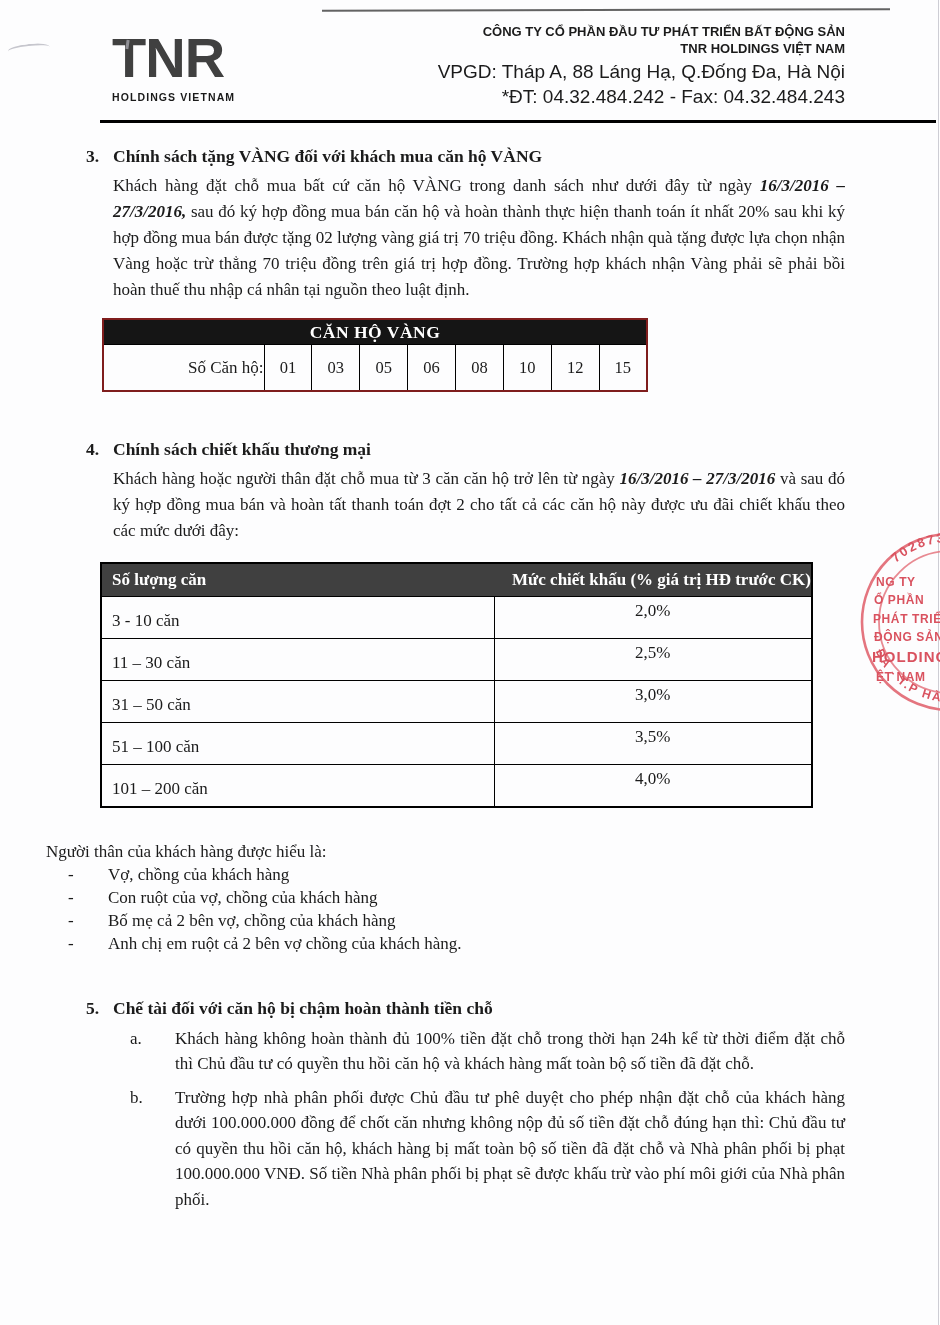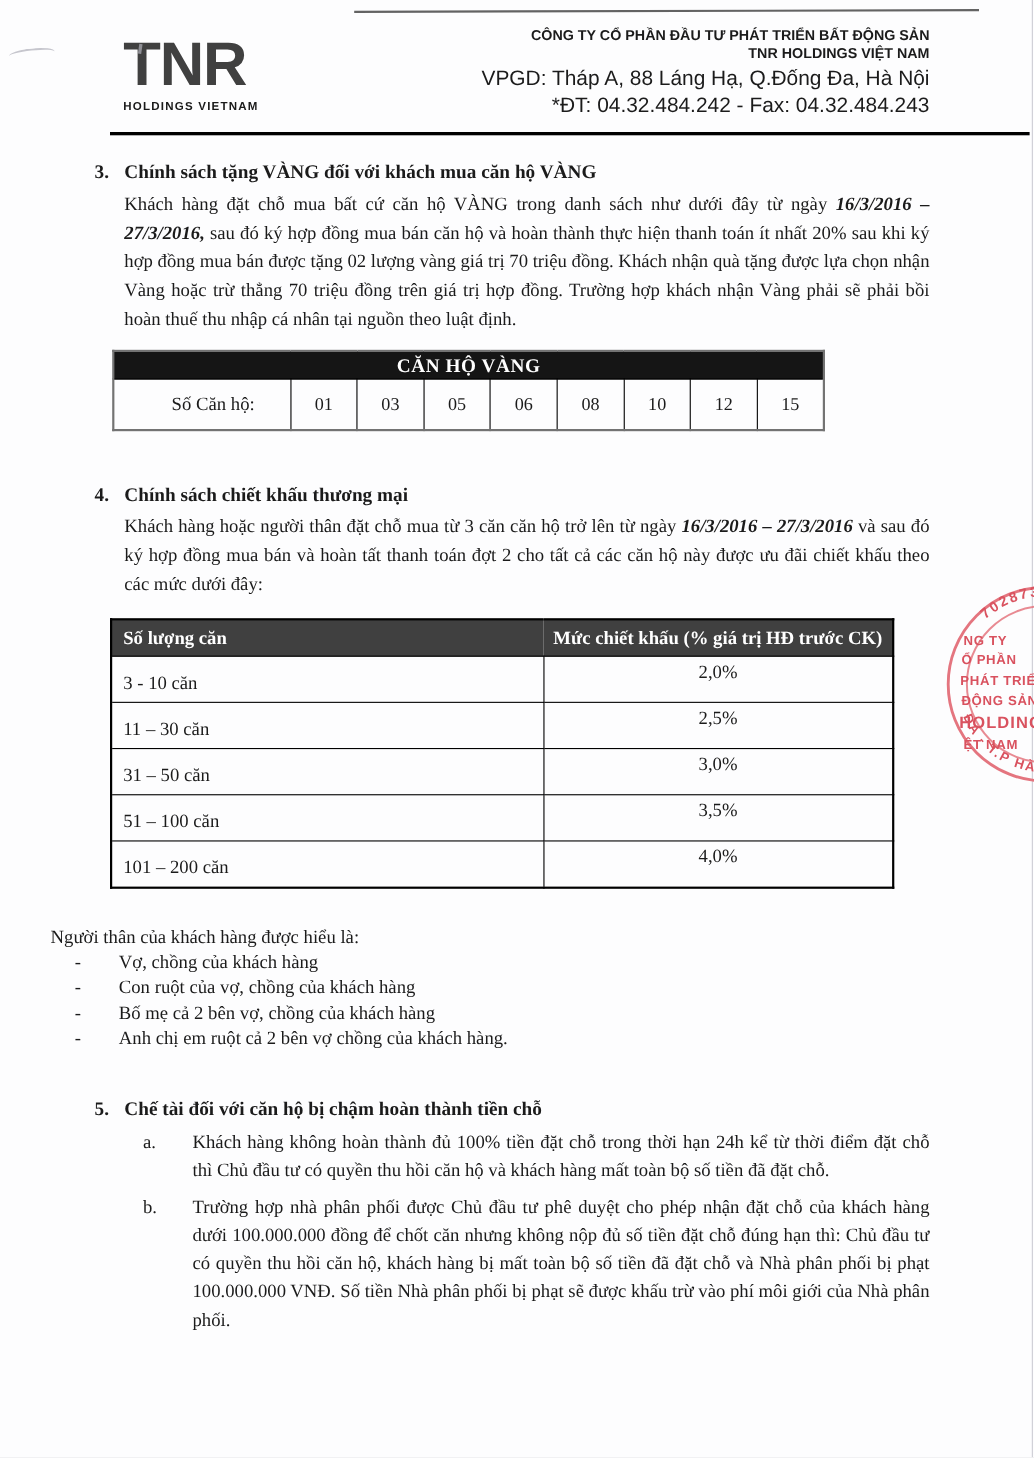--- a/index.html
+++ b/index.html
@@ -36,31 +36,31 @@
   .sec-num { width:27px; flex:none; }
   .sec3-head { margin-top:20px; }
   .sec4-head { margin-top:44px; }
   .sec5-head { margin-top:40px; }
 
   .para { margin:4px 95px 0 113px; font-size:17px; line-height:26px; text-align:justify; }
   .bi { font-weight:700; font-style:italic; }
 
   
   table { border-collapse:collapse; table-layout:fixed; }
-  .gold-table { margin:15px 0 0 102px; width:648px; border:2px solid #737373; }
+  .gold-table { margin:15px 0 0 102px; width:546px; border:2px solid #7f1d1d; }
   .gold-table .ttl { background:#151515; color:#fff; font-weight:700; font-size:17.5px;
     text-align:center; height:26px; letter-spacing:.5px; }
   .gold-table td { border:1.6px solid #000; height:46px; font-size:16.5px; text-align:center; }
-  .gold-table td.lbl { text-align:center; padding-left:20px; font-size:17px; }
+  .gold-table td.lbl { text-align:right; padding-left:20px; font-size:17px; }
 
   
   .disc-table { margin:18px 0 0 100px; width:713px; border:2px solid #000; }
   .disc-table th { background:#404040; color:#fff; font-weight:700; font-size:17px; height:34px; }
   .disc-table th.c1 { text-align:left; padding-left:10px; width:393px; }
-  .disc-table th.c2 { text-align:center; }
+  .disc-table th.c2 { text-align:right; }
   .disc-table td { border:1.4px solid #000; height:42px; font-size:17px; }
   .disc-table td.range { vertical-align:bottom; padding:0 0 7px 10px; }
   .disc-table td.pct { vertical-align:top; text-align:center; padding-top:4px; }
 
   
   .relatives { margin:32px 95px 0 46px; font-size:17px; line-height:23px; }
   .rel-item { display:flex; margin-left:20px; }
   .rel-dash { width:42px; flex:none; text-align:left; padding-left:2px; }
 
   

